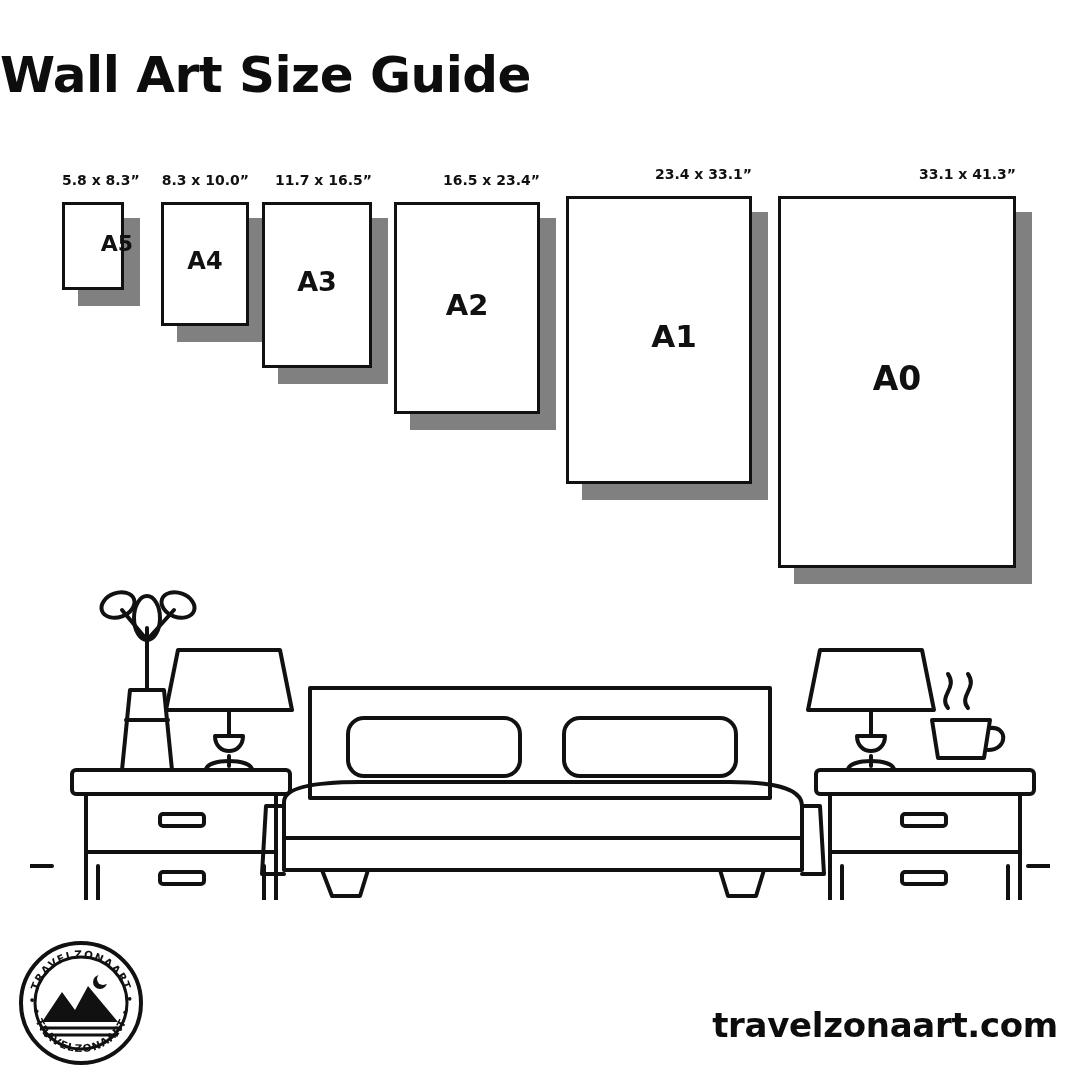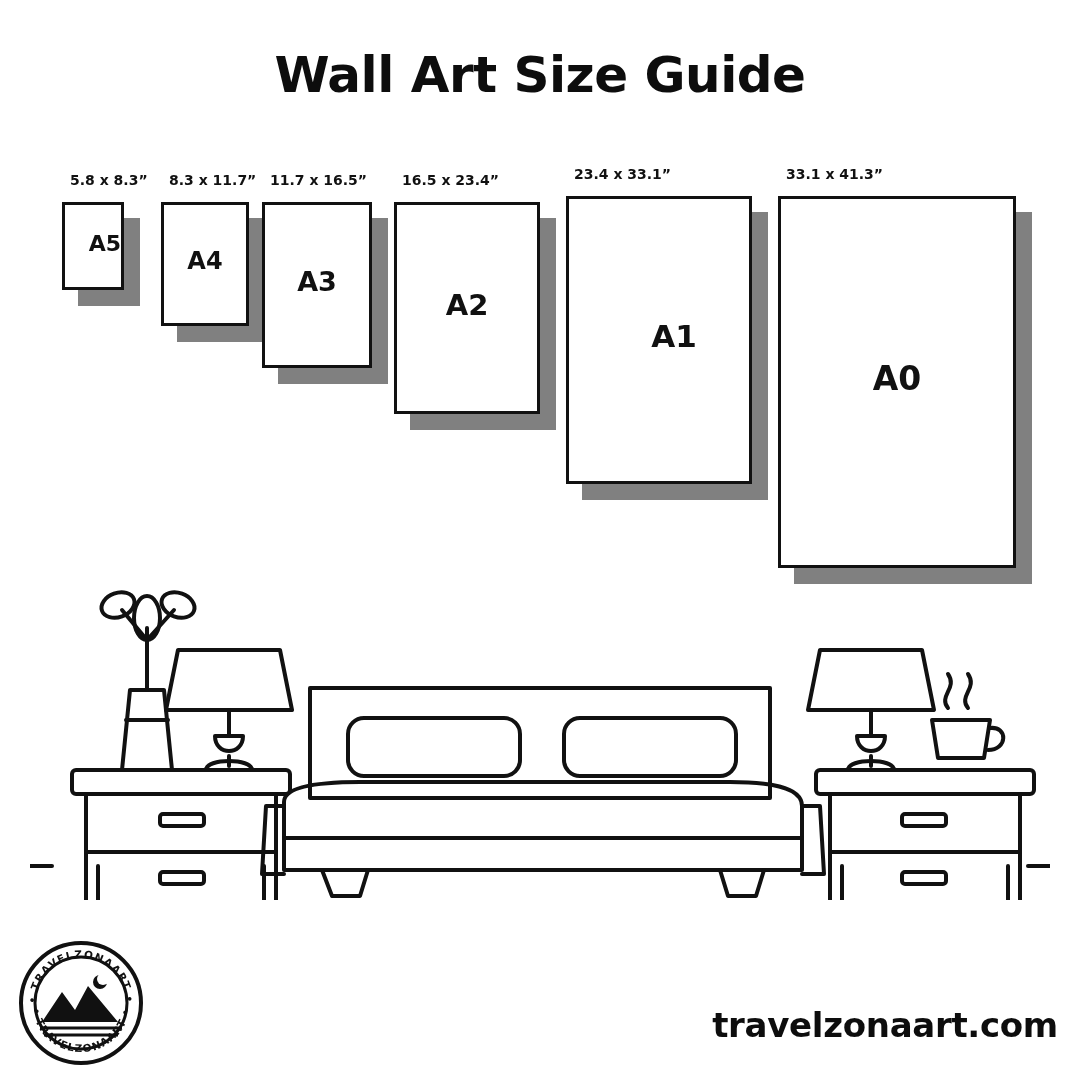--- a/index.html
+++ b/index.html
@@ -15,43 +15,43 @@
     font-family: "DejaVu Sans", "Liberation Sans", sans-serif;
     color: #111111;
   }
 
   
   #title {
     position: absolute;
     top: 46px;
     left: 0;
     width: 1080px;
-    text-align: center;
+    text-align: left;
     font-size: 50px;
     font-weight: bold;
     letter-spacing: -0.5px;
     color: #0d0d0d;
   }
 
   
   #frames {
     position: absolute;
     left: 0;
     top: 0;
     width: 1080px;
     height: 620px;
   }
   .frame-group {
     position: absolute;
   }
   .frame-label {
     position: absolute;
-    left: 8px;
+    left: 0;
     width: 100%;
-    text-align: left;
+    text-align: right;
     font-size: 14px;
     font-weight: bold;
     color: #111;
     white-space: nowrap;
   }
   .frame-shadow {
     position: absolute;
     background: #808080;
   }
   .frame-box {
@@ -100,24 +100,24 @@
 </head>
 <body>
 
 <div id="title">Wall Art Size Guide</div>
 
 <div id="frames">
     <div class="frame-group" style="left: 62px; top: 172px; width: 78px; height: 134px;">
       <div class="frame-label" style="top: 0px; width: 62px;">5.8 x 8.3”</div>
       <div class="frame-shadow" style="left: 16px; top: 46px; width: 62px; height: 88px;"></div>
       <div class="frame-box" style="left: 0px; top: 30px; width: 62px; height: 88px;"></div>
-      <div class="frame-name" style="top: 58.6px; width: 86px; font-size: 22px;">A5</div>
+      <div class="frame-name" style="top: 58.6px; width: 86px; font-size: 22px; padding-left: 12px;">A5</div>
     </div>
     <div class="frame-group" style="left: 161px; top: 172px; width: 104px; height: 170px;">
-      <div class="frame-label" style="top: 0px; width: 88px;">8.3 x 11.7”</div>
+      <div class="frame-label" style="top: 0px; width: 88px;">8.3 x 10.0”</div>
       <div class="frame-shadow" style="left: 16px; top: 46px; width: 88px; height: 124px;"></div>
       <div class="frame-box" style="left: 0px; top: 30px; width: 88px; height: 124px;"></div>
       <div class="frame-name" style="top: 75.2px; width: 88px; font-size: 24px;">A4</div>
     </div>
     <div class="frame-group" style="left: 262px; top: 172px; width: 104px; height: 212px;">
       <div class="frame-label" style="top: 0px; width: 110px;">11.7 x 16.5”</div>
       <div class="frame-shadow" style="left: 16px; top: 46px; width: 110px; height: 166px;"></div>
       <div class="frame-box" style="left: 0px; top: 30px; width: 110px; height: 166px;"></div>
       <div class="frame-name" style="top: 94.1px; width: 110px; font-size: 27px;">A3</div>
     </div>

